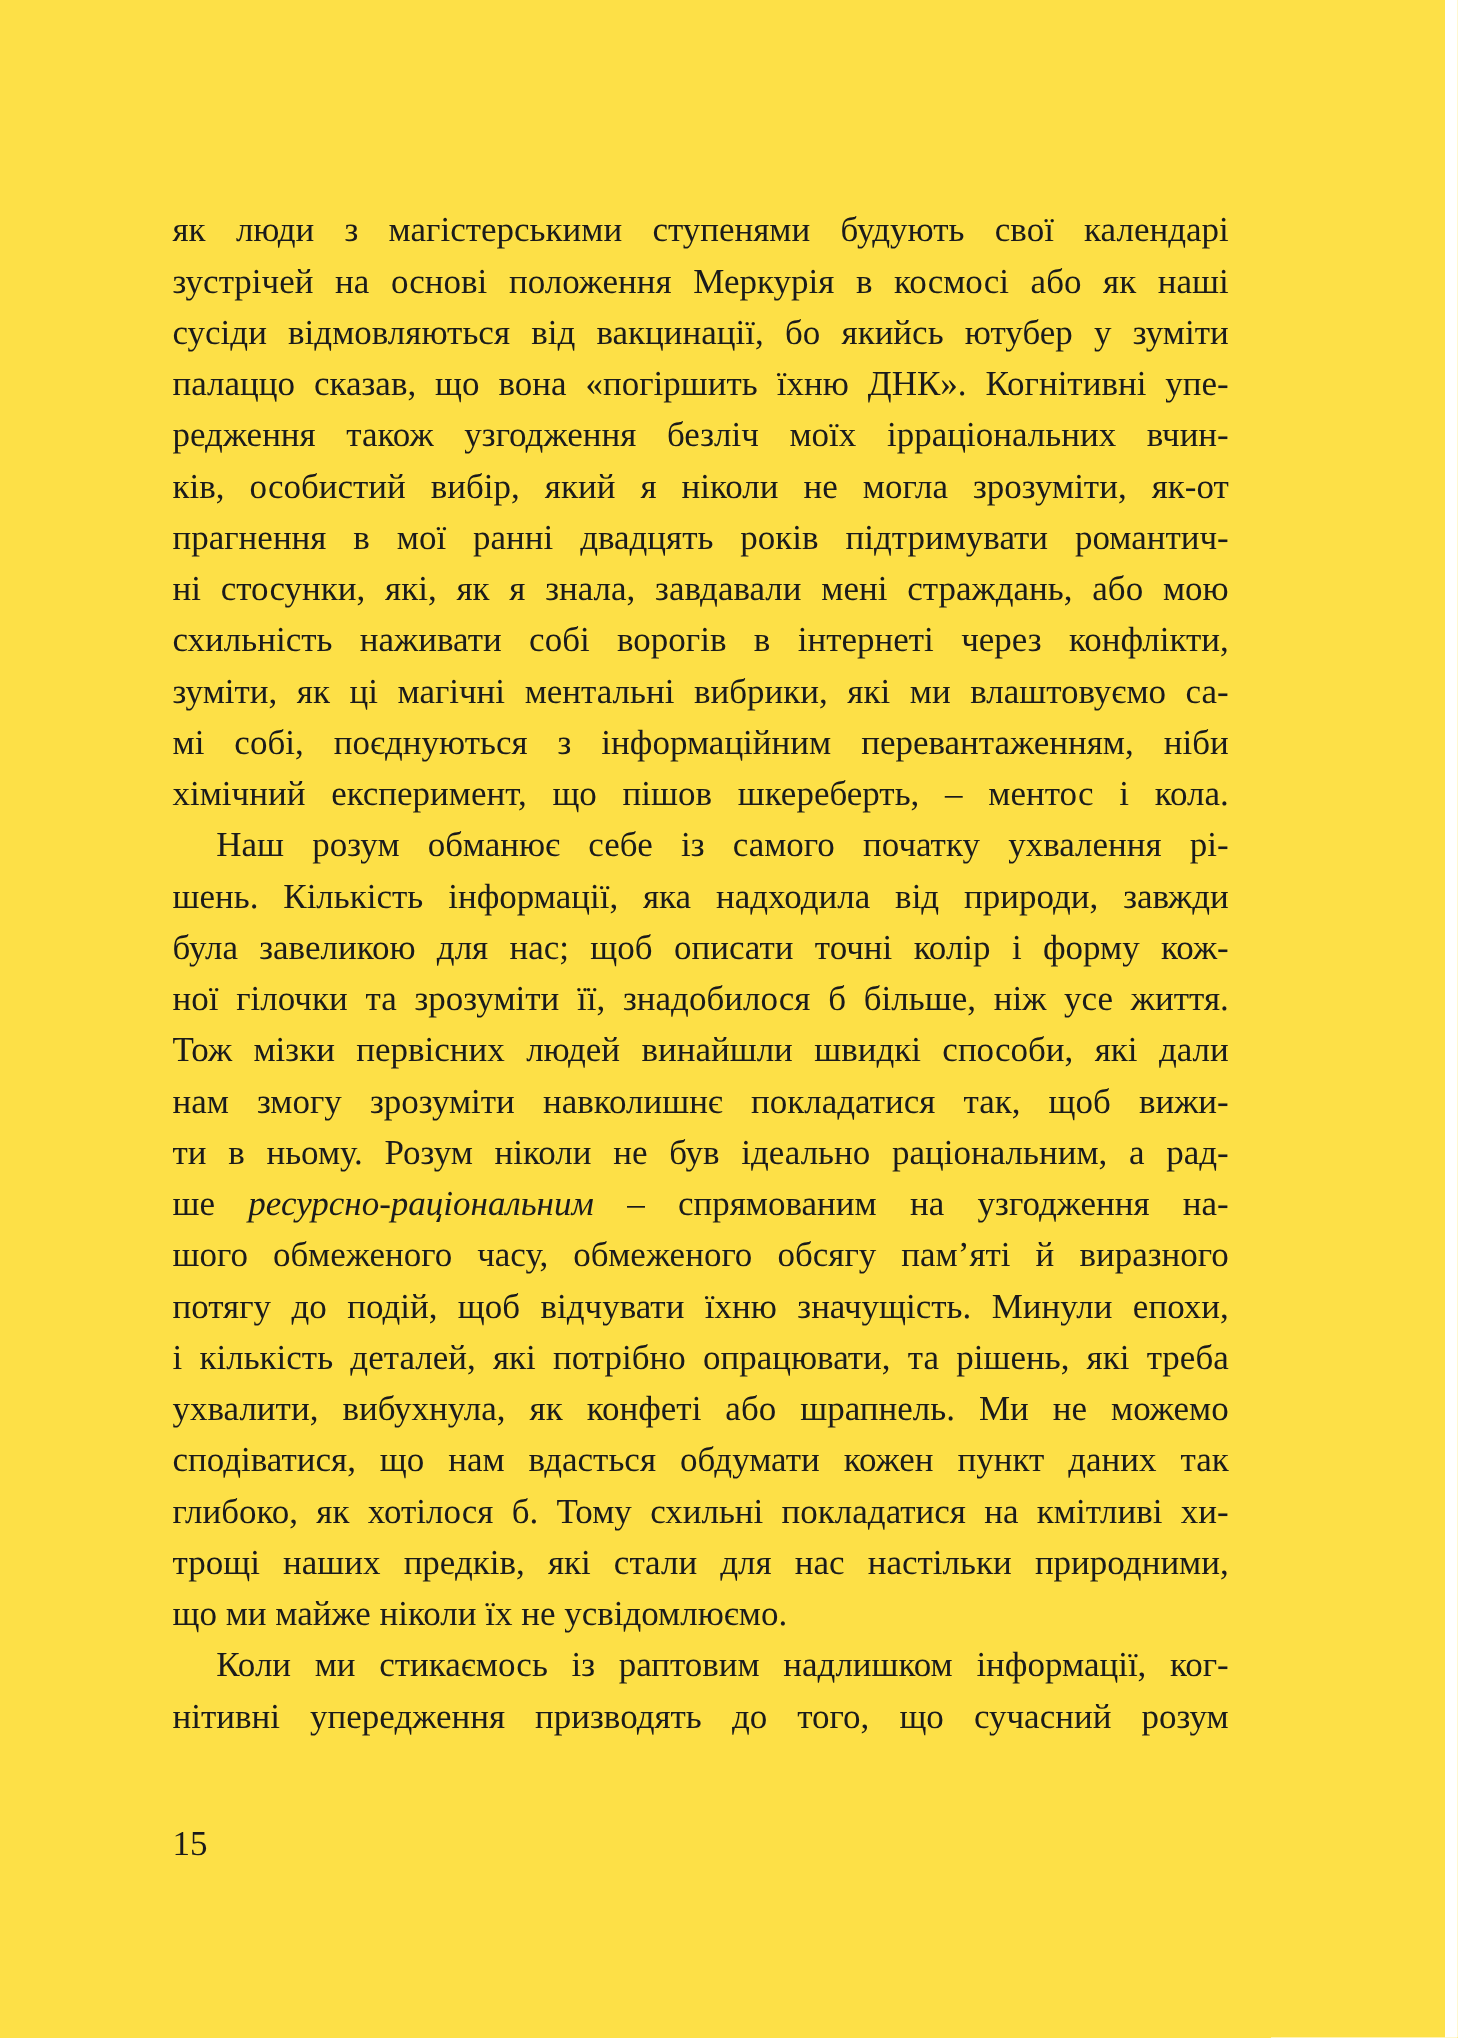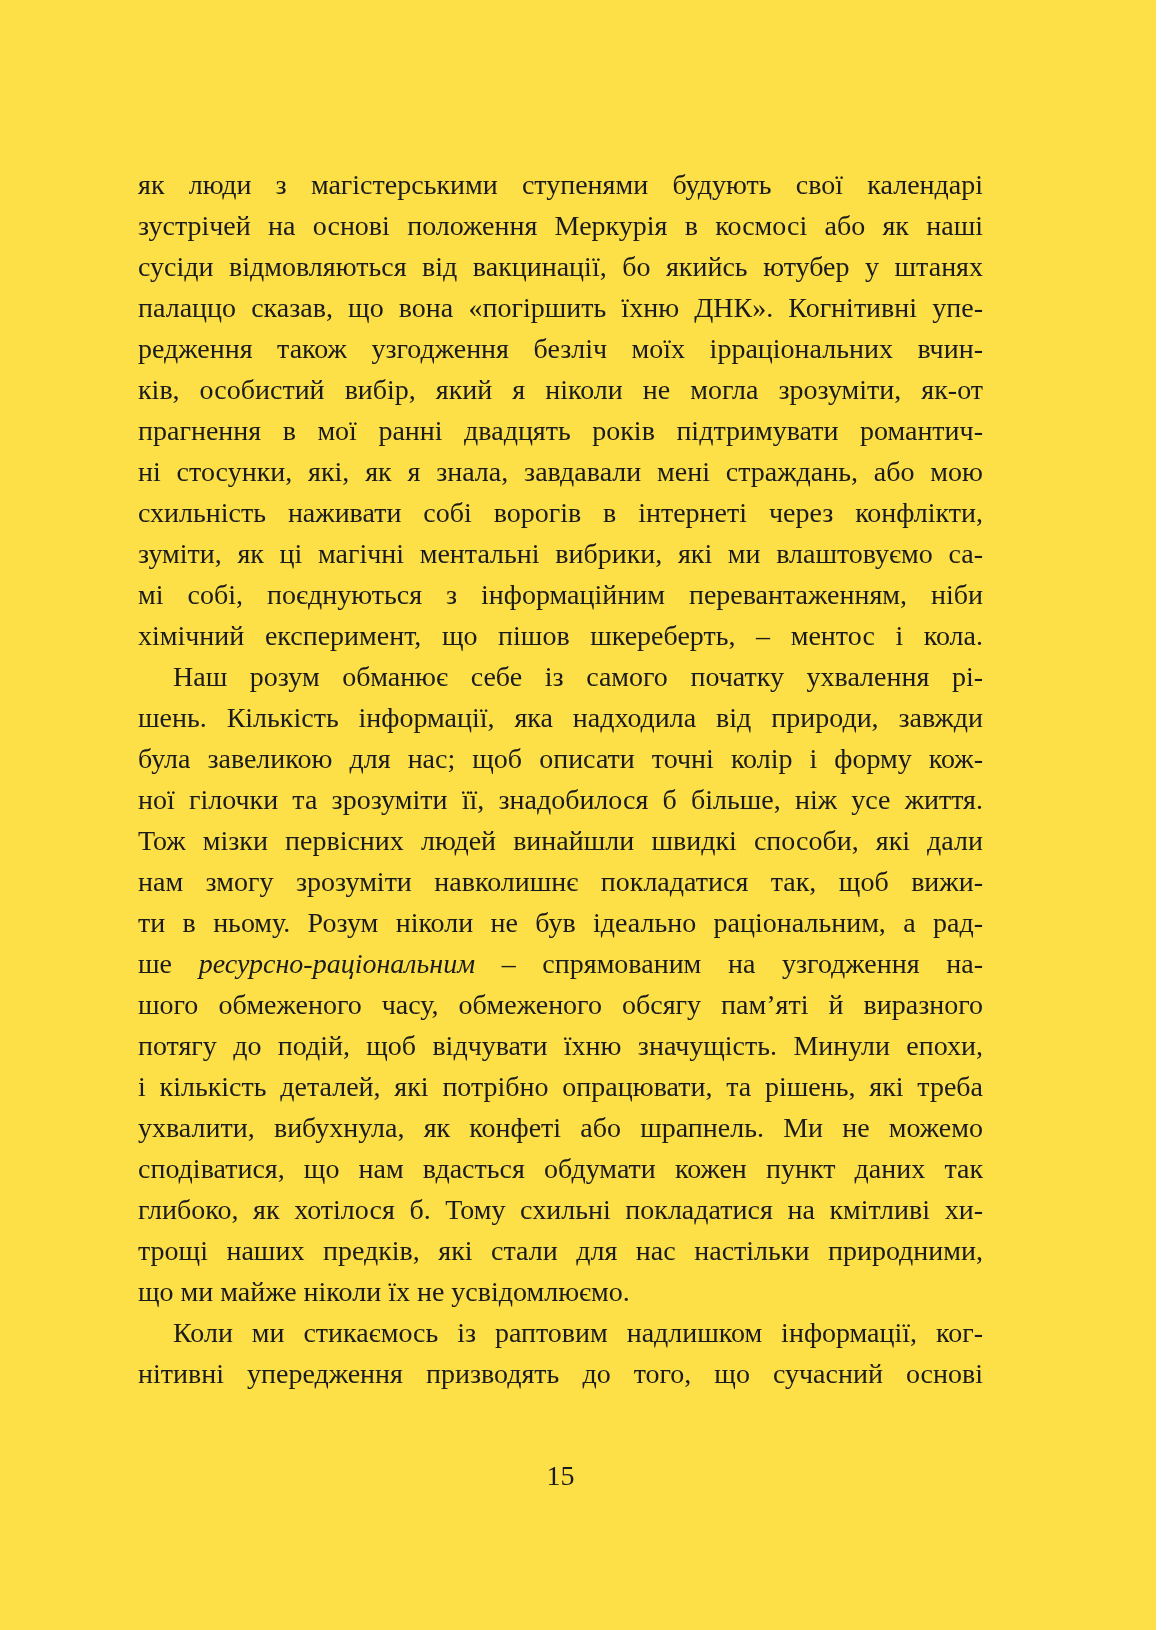--- a/index.html
+++ b/index.html
@@ -40,35 +40,35 @@
     text-indent: 35px;
   }
   .it {
     font-style: italic;
   }
   #page-number {
     position: absolute;
     left: 138px;
     top: 1455px;
     width: 845px;
-    text-align: center;
+    text-align: left;
     font-size: 28px;
     line-height: 41px;
     color: #1b1b1b;
   }
 </style>
 </head>
 <body>
 
 <div class="page">
   <main id="text-block">
       <div class="para">
         <div class="line"><span class="">як люди з магістерськими ступенями будують свої календарі</span></div>
         <div class="line"><span class="">зустрічей на основі положення Меркурія в космосі або як наші</span></div>
-        <div class="line"><span class="">сусіди відмовляються від вакцинації, бо якийсь ютубер у штанях</span></div>
+        <div class="line"><span class="">сусіди відмовляються від вакцинації, бо якийсь ютубер у зуміти</span></div>
         <div class="line"><span class="">палаццо сказав, що вона «погіршить їхню ДНК». Когнітивні упе-</span></div>
         <div class="line"><span class="">редження також узгодження безліч моїх ірраціональних вчин-</span></div>
         <div class="line"><span class="">ків, особистий вибір, який я ніколи не могла зрозуміти, як-от</span></div>
         <div class="line"><span class="">прагнення в мої ранні двадцять років підтримувати романтич-</span></div>
         <div class="line"><span class="">ні стосунки, які, як я знала, завдавали мені страждань, або мою</span></div>
         <div class="line"><span class="">схильність наживати собі ворогів в інтернеті через конфлікти,</span></div>
         <div class="line"><span class="">зуміти, як ці магічні ментальні вибрики, які ми влаштовуємо са-</span></div>
         <div class="line"><span class="">мі собі, поєднуються з інформаційним перевантаженням, ніби</span></div>
         <div class="line"><span class="">хімічний експеримент, що пішов шкереберть, – ментос і кола.</span></div>
       </div>
@@ -85,17 +85,17 @@
         <div class="line"><span class="">потягу до подій, щоб відчувати їхню значущість. Минули епохи,</span></div>
         <div class="line"><span class="">і кількість деталей, які потрібно опрацювати, та рішень, які треба</span></div>
         <div class="line"><span class="">ухвалити, вибухнула, як конфеті або шрапнель. Ми не можемо</span></div>
         <div class="line"><span class="">сподіватися, що нам вдасться обдумати кожен пункт даних так</span></div>
         <div class="line"><span class="">глибоко, як хотілося б. Тому схильні покладатися на кмітливі хи-</span></div>
         <div class="line"><span class="">трощі наших предків, які стали для нас настільки природними,</span></div>
         <div class="line end"><span class="">що ми майже ніколи їх не усвідомлюємо.</span></div>
       </div>
       <div class="para">
         <div class="line indent"><span class="">Коли ми стикаємось із раптовим надлишком інформації, ког-</span></div>
-        <div class="line"><span class="">нітивні упередження призводять до того, що сучасний основі</span></div>
+        <div class="line"><span class="">нітивні упередження призводять до того, що сучасний розум</span></div>
       </div>
     </main>
   <div id="page-number">15</div>
 </div>
 
 </body></html>

